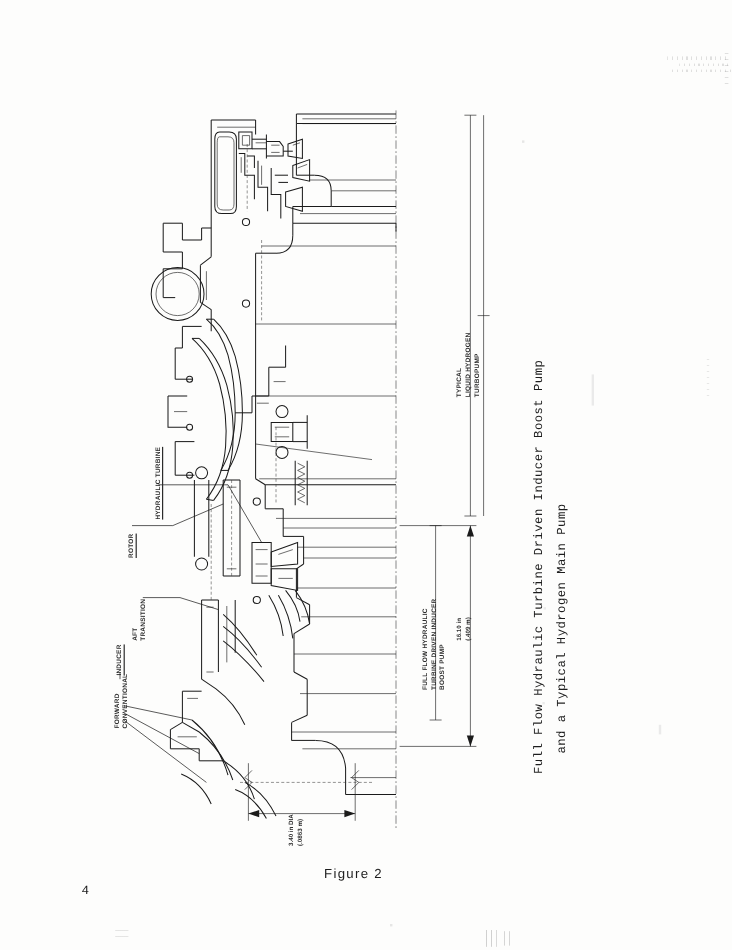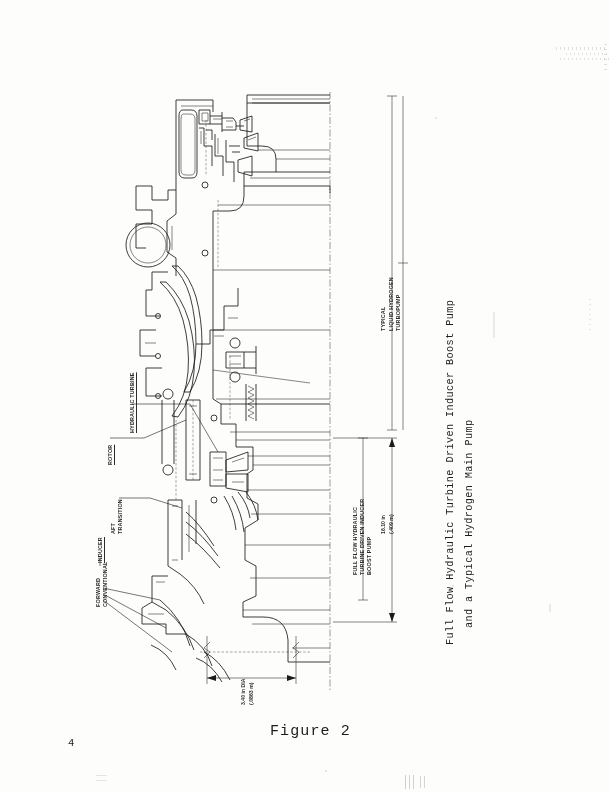--- a/index.html
+++ b/index.html
@@ -73,22 +73,22 @@
   .caption {
     font-family: "Liberation Mono", monospace;
     font-size: 10.2px;
     color: #1d1d1d;
     letter-spacing: .4px;
     line-height: 1.85;
     white-space: pre;
   }
   .figlabel {
     position: absolute;
-    font-family: Liberation Mono, monospace;
-    font-size: 15px;
+    font-family: Liberation Sans, sans-serif;
+    font-size: 11px;
     letter-spacing: 1.1px;
     color: #1d1d1d;
   }
   .pagenum {
     position: absolute;
     font-family: "Liberation Mono", monospace;
     font-size: 10.5px;
     color: #1d1d1d;
   }
 

